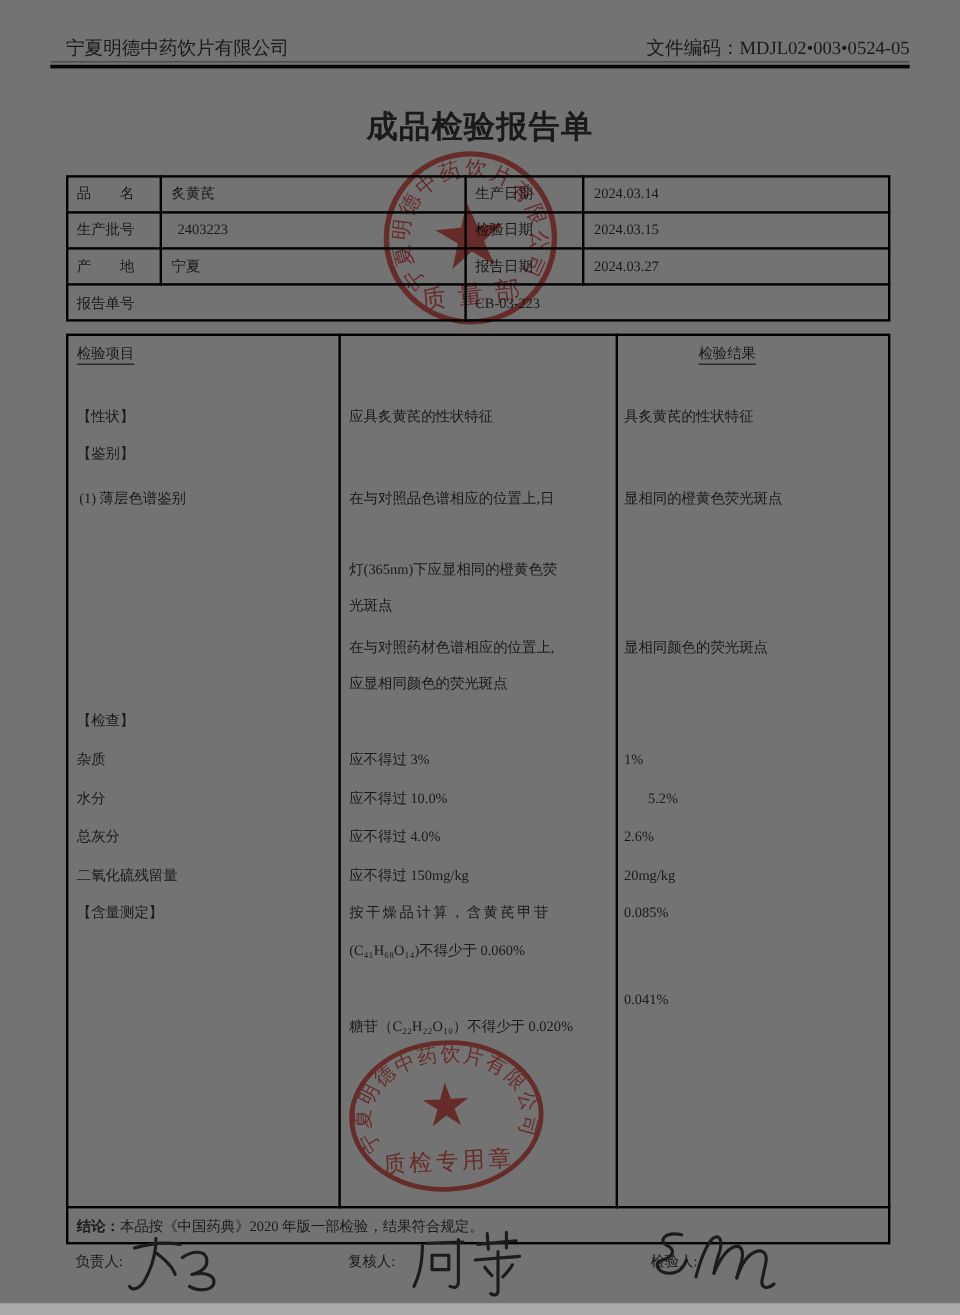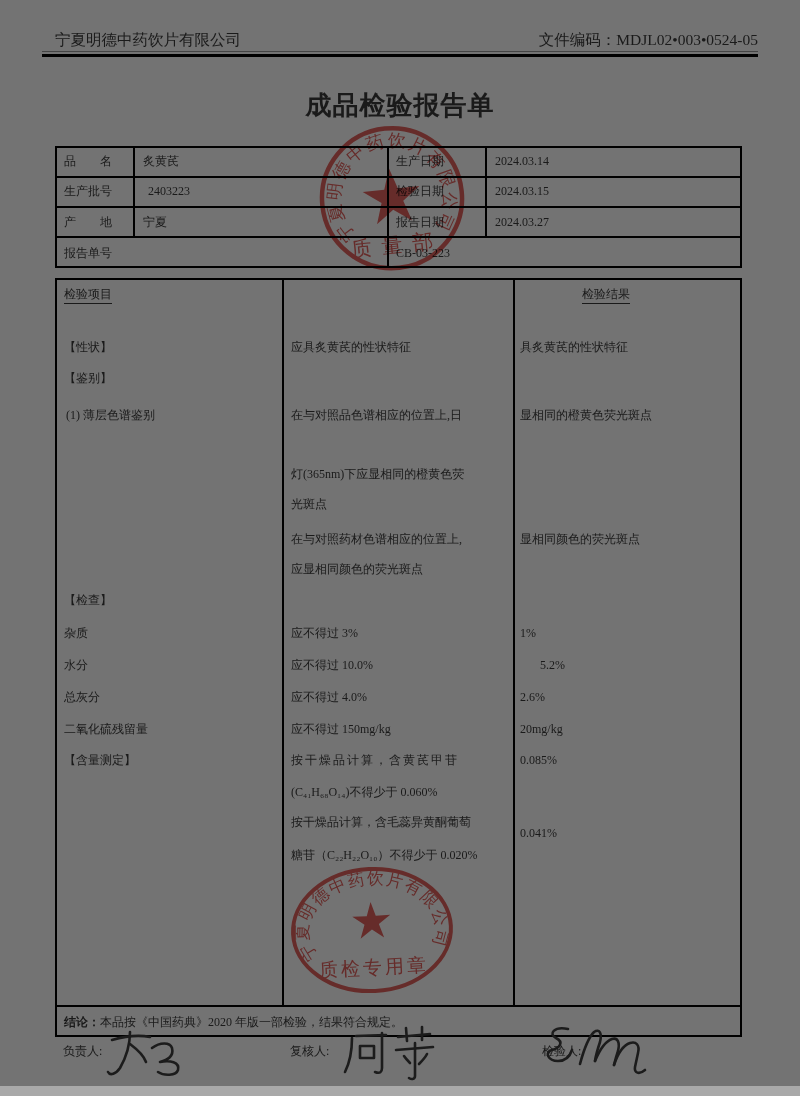--- a/index.html
+++ b/index.html
@@ -99,21 +99,20 @@
   <div class="txt" style="left:520px;top:686px;">2.6%</div>
 
   <div class="txt" style="left:64px;top:718px;">二氧化硫残留量</div>
   <div class="txt" style="left:291px;top:718px;">应不得过 150mg/kg</div>
   <div class="txt" style="left:520px;top:718px;">20mg/kg</div>
 
   <div class="txt" style="left:64px;top:749px;">【含量测定】</div>
   <div class="txt wide" style="left:291px;top:749px;">按干燥品计算，含黄芪甲苷</div>
   <div class="txt" style="left:291px;top:781px;">(C₄₁H₆₈O₁₄)不得少于 0.060%</div>
   <div class="txt" style="left:520px;top:749px;">0.085%</div>
-  <div class="txt" style="left:291px;top:811px;">按干燥品计算，含毛蕊异黄酮葡萄</div>
   <div class="txt" style="left:291px;top:844px;">糖苷（C₂₂H₂₂O₁₀）不得少于 0.020%</div>
   <div class="txt" style="left:520px;top:822px;">0.041%</div>
 
   <div class="txt" style="left:64px;top:1011px;">
     <span class="b">结论：</span><span>本品按《中国药典》2020 年版一部检验，结果符合规定。</span>
   </div>
 
   <div class="txt" style="left:63px;top:1040px;">负责人:</div>
   <div class="txt" style="left:290px;top:1040px;">复核人:</div>
   <div class="txt" style="left:496px;top:1040px;margin-left:46px;">检验人:</div>

